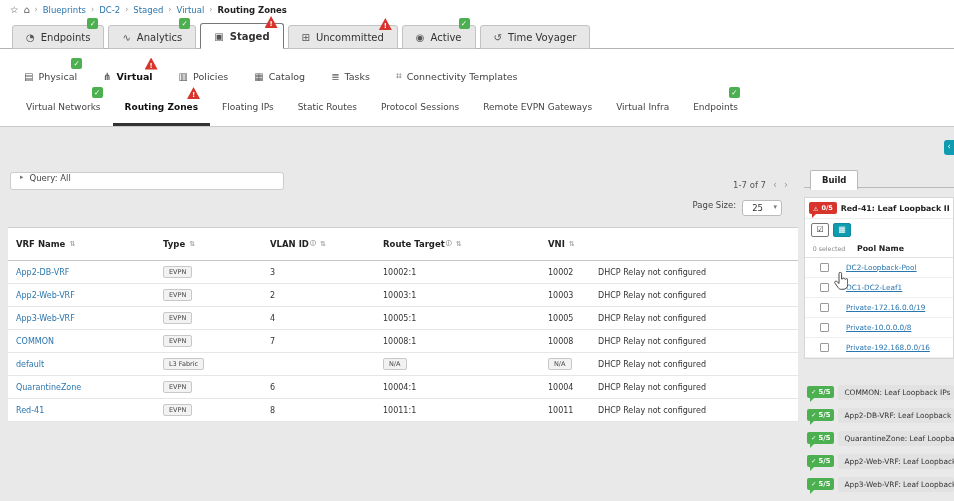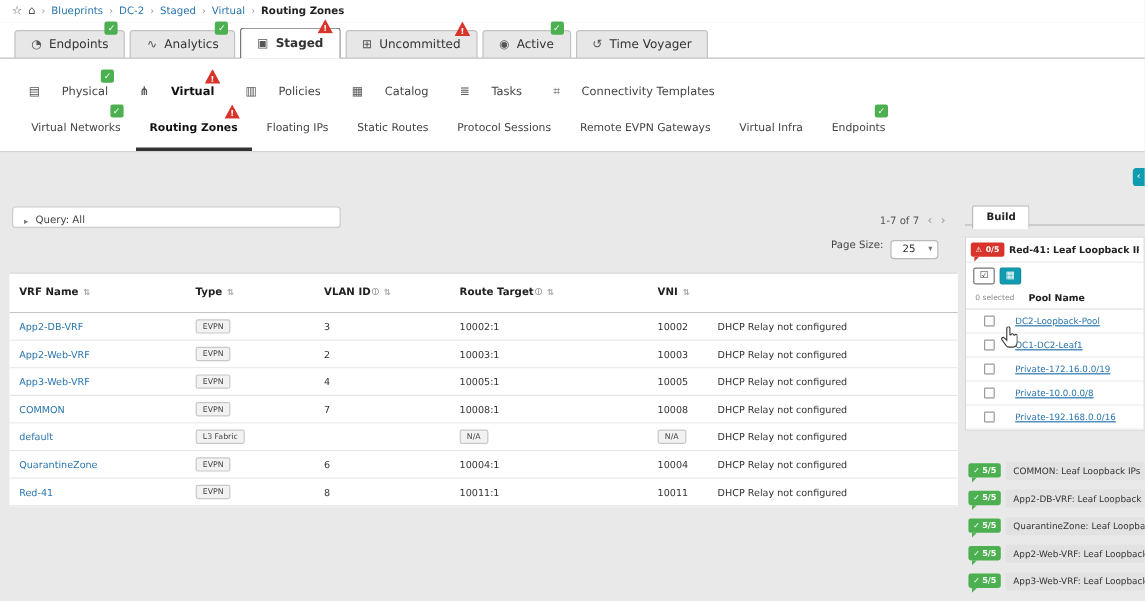--- a/index.html
+++ b/index.html
@@ -31,34 +31,34 @@
   .tab .ticon{font-size:10px;color:#555}
   .tab.active{background:#fff;border-color:#777;border-bottom:1px solid #fff;font-weight:bold;height:26px;z-index:2}
   .badge{position:absolute;top:-8px;right:5px;z-index:3}
   .badge-ok{width:11px;height:11px;background:#4caf50;border-radius:2px;color:#fff;font-size:7.5px;line-height:11px;text-align:center}
   .badge-ok::before{content:"✓"}
   .badge-warn{width:13px;height:12px;background:#d9342b;clip-path:polygon(50% 0,100% 100%,0 100%);color:#fff;font-size:7px;font-weight:bold;text-align:center;line-height:16px}
   .badge-warn::before{content:"!"}
 
   
   .subnav1{position:absolute;top:49px;left:0;right:0;height:46px;background:#fff;display:flex;align-items:center;padding:8px 0 0 14px;gap:6px}
-  .snav-item{position:relative;display:flex;align-items:flex-end;gap:18px;padding:5px 10px;font-size:9.5px;color:#444;cursor:pointer}
+  .snav-item{position:relative;display:flex;align-items:flex-end;gap:5px;padding:5px 10px;font-size:9.5px;color:#444;cursor:pointer}
   .snav-item .ticon{font-size:10px;color:#555}
   .snav-item.active{font-weight:bold;color:#111}
 
   
   .subnav2{position:absolute;top:95px;left:0;right:0;height:32px;background:#fff;border-bottom:1px solid #c9c9c9;display:flex;padding-left:14px}
   .vnav-item{position:relative;padding:7px 12px 9px;font-size:9px;color:#444;cursor:pointer;white-space:nowrap}
   .vnav-item.active{font-weight:bold;color:#111;box-shadow:inset 0 -3px 0 #333}
   .vnav-item .badge{right:10px}
 
   
   .content{position:absolute;top:127px;left:0;right:0;bottom:0;background:#e9e9e9}
 
-  .query-box{position:absolute;left:10px;top:45px;width:274px;height:18px;background:#fff;border:1px solid #ccc;border-radius:3px;display:flex;align-items:flex-end;gap:6px;padding-left:9px;font-size:8.5px;color:#444;cursor:pointer}
+  .query-box{position:absolute;left:10px;top:45px;width:274px;height:18px;background:#fff;border:1px solid #ccc;border-radius:3px;display:flex;align-items:flex-start;gap:6px;padding-left:9px;font-size:8.5px;color:#444;cursor:pointer}
   .query-box .i-caret{color:#777;font-size:7px}
 
   .pagination{position:absolute;top:52px;right:166px;display:flex;align-items:flex-end;gap:7px;font-size:8.5px;color:#555}
   .pg-btn{color:#999;font-size:10px;cursor:pointer}
 
   .pagesize{position:absolute;top:73px;right:172px;display:flex;align-items:flex-start;gap:6px;font-size:8.5px;color:#444}
   .select{position:relative;background:#fff;border:1px solid #bbb;border-radius:3px;padding:2px 18px 2px 9px;font-size:8.5px;color:#333;cursor:pointer}
   .select .i-down{position:absolute;right:4px;top:2px;color:#777;font-size:7px}
 
   

